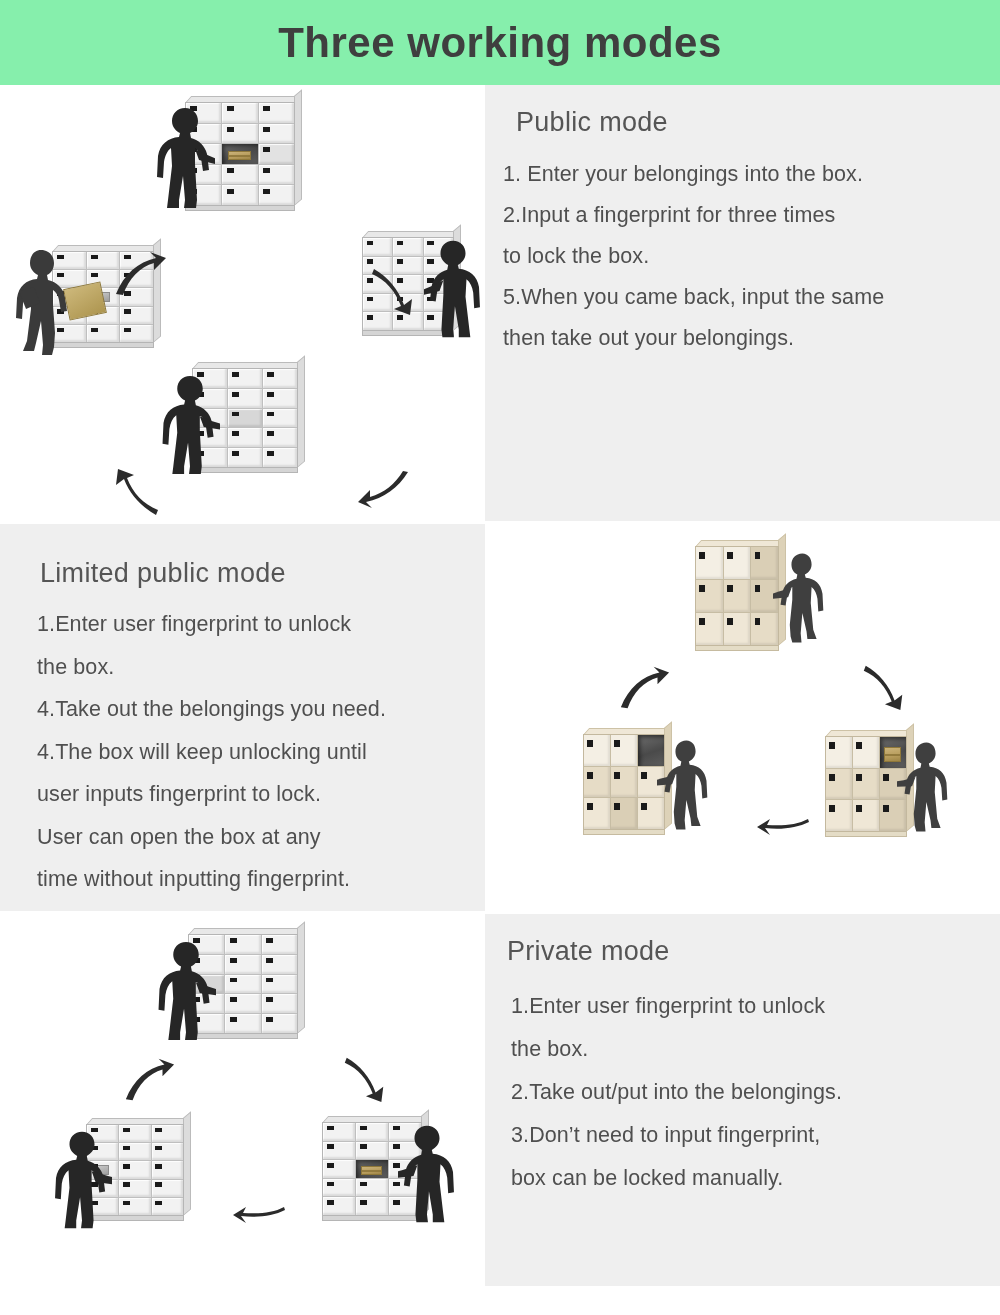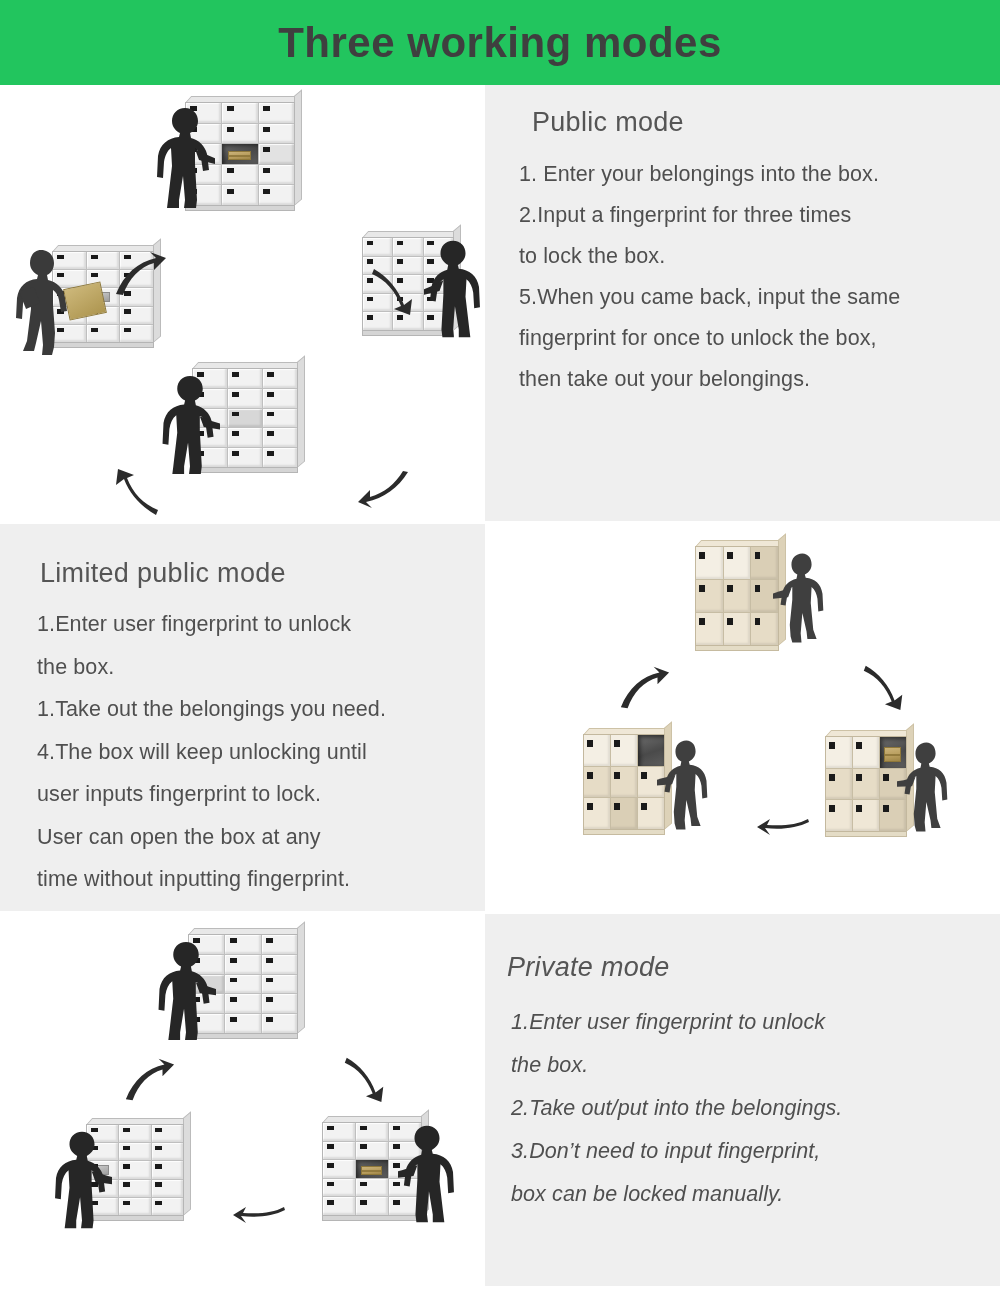--- a/index.html
+++ b/index.html
@@ -14,21 +14,21 @@
     overflow: hidden;
     position: relative;
   }
 
   
   .title-bar {
     height: 85px;
     display: flex;
     align-items: center;
     justify-content: center;
-    background: #22c55e;
+    background: #86efac;
   }
   .title-bar h1 {
     margin: 0;
     font-size: 42px;
     font-weight: 700;
     letter-spacing: 0.5px;
     color: #3f3f3f;
     font-family: "Liberation Sans", sans-serif;
   }
 
@@ -68,29 +68,29 @@
     font-weight: 400;
     letter-spacing: 0.3px;
   }
   .textblock .line {
     font-size: 21.5px;
     line-height: 41px;
     color: #4f4f4f;
     white-space: nowrap;
     letter-spacing: 0.1px;
   }
-  .tb-public  { padding-top: 22px; padding-left: 34px; }
+  .tb-public  { padding-top: 22px; padding-left: 18px; }
   .tb-public .mode-title { padding-left: 13px; }
   .tb-public .line { padding-left: 0px; }
 
   .tb-limited { padding-top: 34px; padding-left: 37px; }
   .tb-limited .mode-title { padding-left: 3px; margin-bottom: 14px; }
   .tb-limited .line { line-height: 42.5px; }
 
-  .tb-private { padding-top: 38px; padding-left: 22px; font-style: italic; }
+  .tb-private { padding-top: 22px; padding-left: 22px; }
   .tb-private .mode-title { padding-left: 0px; margin-bottom: 18px; }
   .tb-private .line { padding-left: 4px; line-height: 43px; }
 
   
   .scene { position: absolute; inset: 0; }
   .node  { position: absolute; }
 
   
   .cab { position: relative; }
   .cab .body {
@@ -373,36 +373,35 @@
     </div>
   </div>
 
   <div class="cell gray c-right r1">
     <div class="textblock tb-public">
       <div class="mode-title">Public mode</div>
       <div class="line">1. Enter your belongings into the box.</div>
       <div class="line">2.Input a fingerprint for three times</div>
       <div class="line">to lock the box.</div>
       <div class="line">5.When you came back, input the same</div>
-      <div class="line">fingerprint for once to unlock the box,</div>
       <div class="line">then take out your belongings.</div>
     </div>
   </div>
 </div>
 
 <div class="row-sep"></div>
 
 <div class="row">
 
   <div class="cell gray c-left r2">
     <div class="textblock tb-limited">
       <div class="mode-title">Limited public mode</div>
       <div class="line">1.Enter user fingerprint to unlock</div>
       <div class="line">the box.</div>
-      <div class="line">1.Take out the belongings you need.</div>
+      <div class="line">4.Take out the belongings you need.</div>
       <div class="line">4.The box will keep unlocking until</div>
       <div class="line">user inputs fingerprint to lock.</div>
       <div class="line">User can open the box at any</div>
       <div class="line">time without inputting fingerprint.</div>
     </div>
   </div>
 
   <div class="cell white c-right r2">
     <div class="scene">
 

